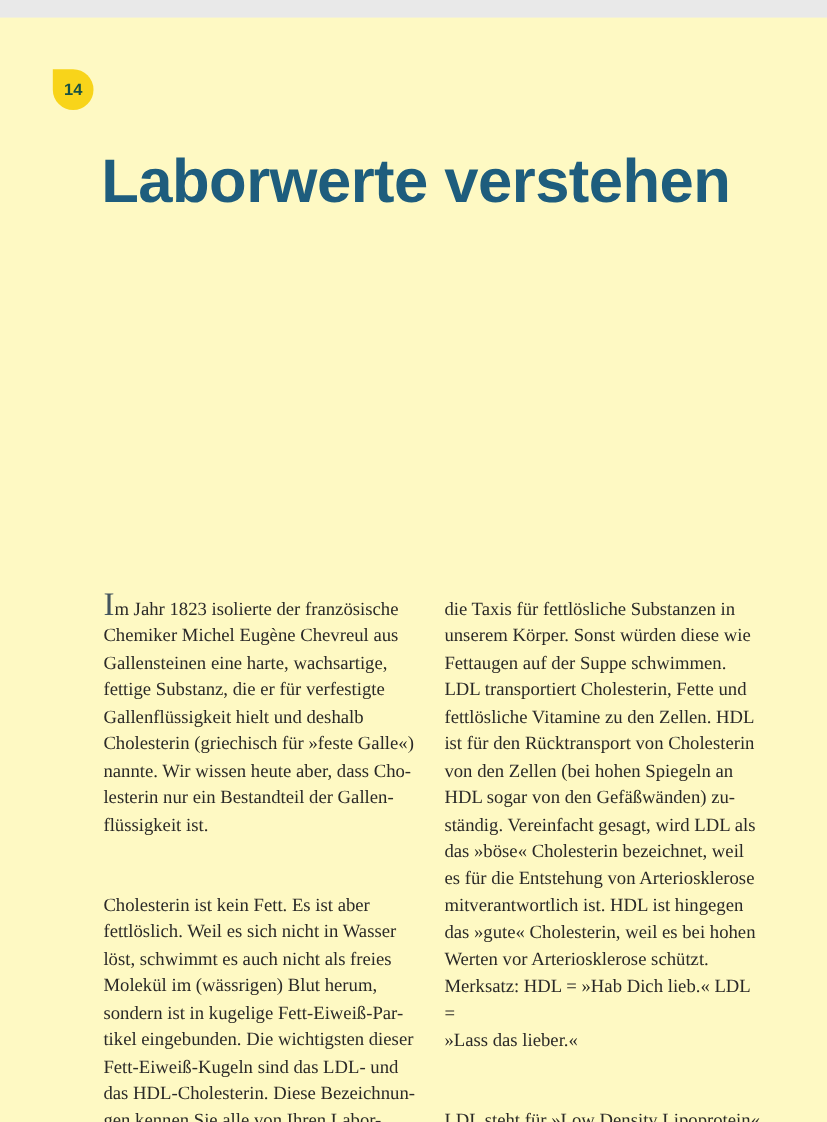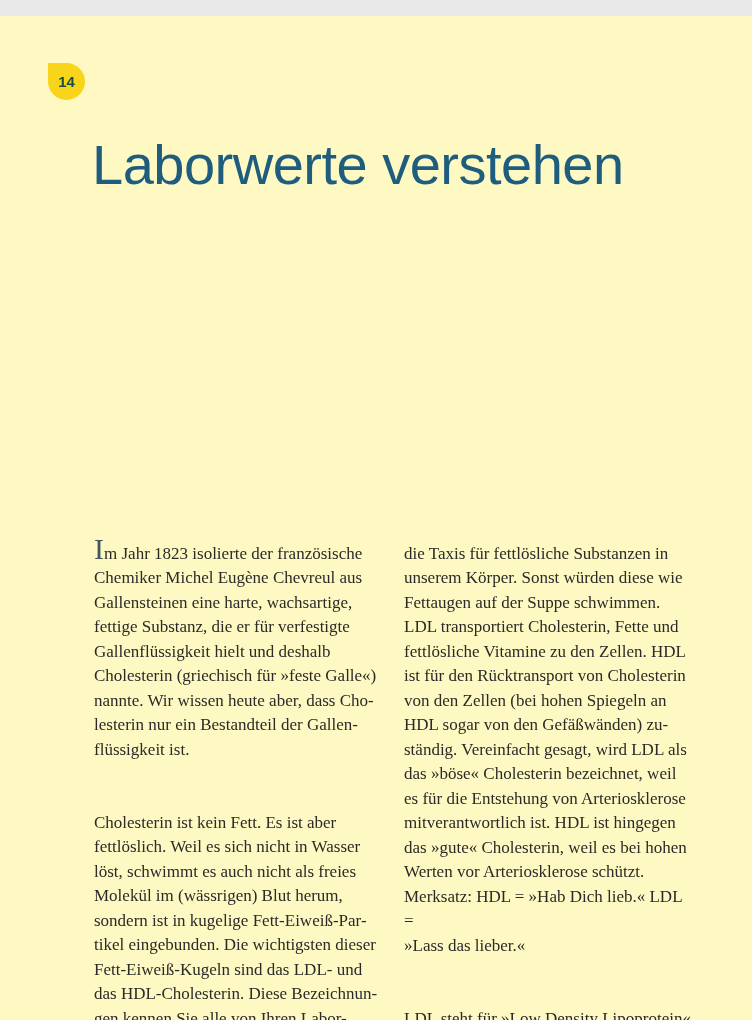--- a/index.html
+++ b/index.html
@@ -26,21 +26,21 @@
     font-size: 15px;
     font-weight: bold;
     color: #175144;
   }
   .chapter-title {
     position: absolute;
     left: 92px;
     top: 118px;
     font-size: 56px;
     line-height: 1.1;
-    font-weight: normal;
+    font-weight: bold;
     letter-spacing: -0.5px;
     color: #1e5d7d;
     margin: 0;
   }
   .intro {
     position: absolute;
     left: 94px;
     top: 320px;
     width: 600px;
     font-size: 22px;

